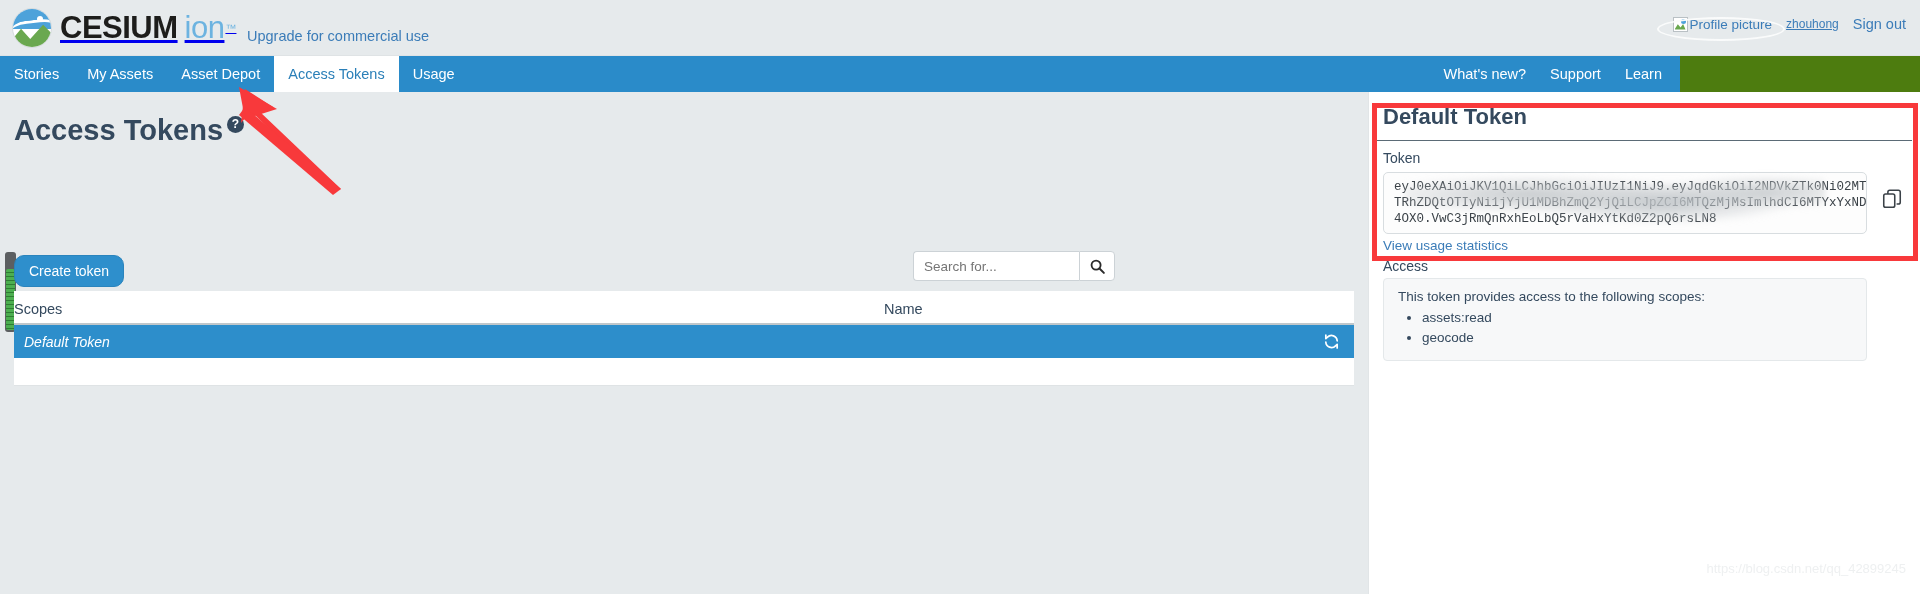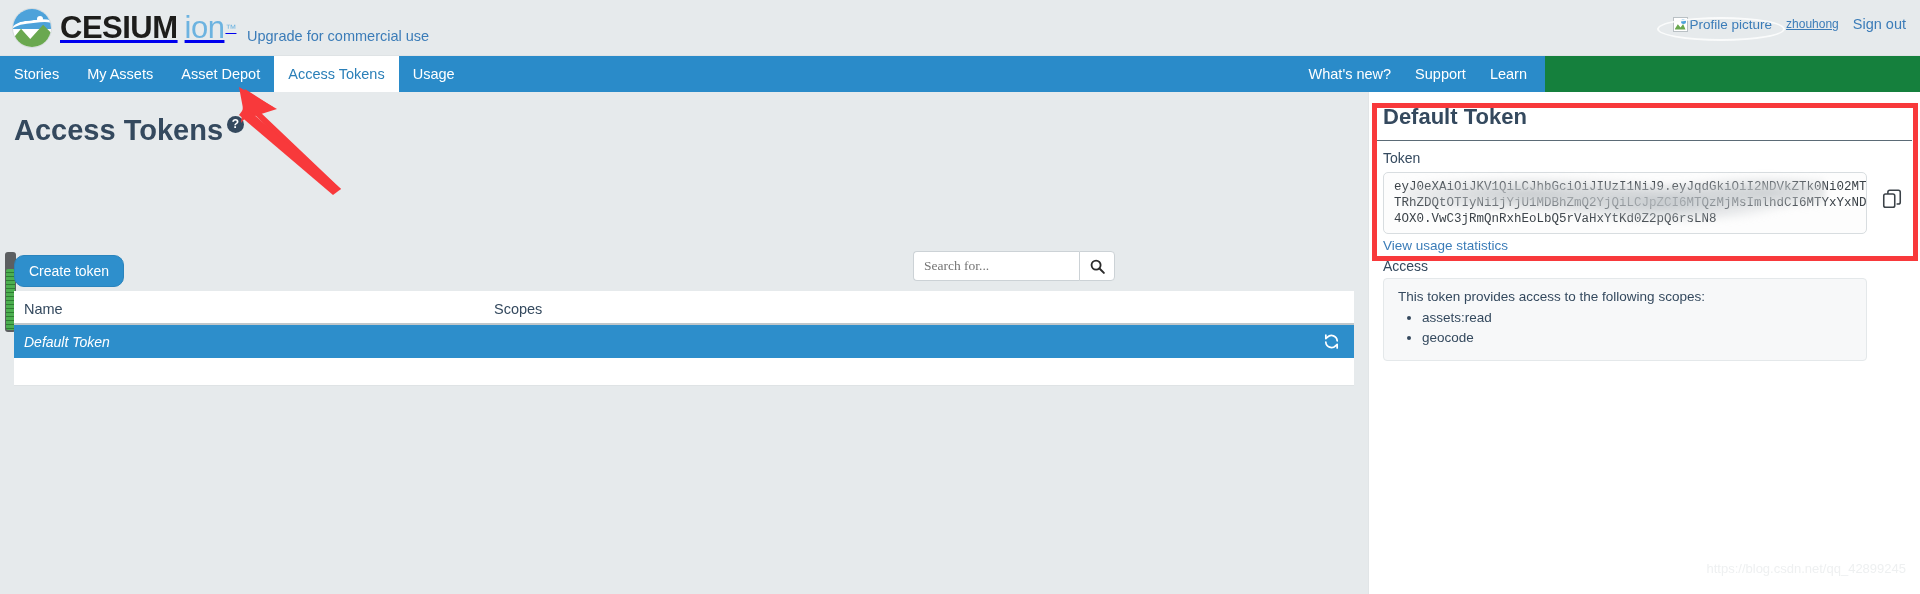--- a/index.html
+++ b/index.html
@@ -2,21 +2,21 @@
 <html><head>
 <meta charset="utf-8">
 <style>
   * { box-sizing: border-box; margin: 0; padding: 0; }
   html, body {
     width: 1920px; height: 594px;
     font-family: "Liberation Sans", sans-serif;
     background: #ffffff;
     overflow: hidden;
   }
-  #app { position: relative; width: 1920px; height: 594px; background:#15803d; }
+  #app { position: relative; width: 1920px; height: 594px; background:#4d7c0f; }
 
   
   .topbar {
     position: absolute; left:0; top:0; width:1920px; height:56px;
     background:#e6eaec; border-bottom:1px solid #dfe3e5;
   }
   .brand { position:absolute; left:12px; top:7px; display:flex; align-items:center; height:42px; }
   .brand-mark { width:40px; height:40px; border-radius:50%; background:#ffffff; position:relative; overflow:hidden; border:1px solid #d4dadd;}
   .brand-mark .sky { position:absolute; left:0; top:0; width:100%; height:52%; background:#4da2da; }
   .brand-mark .sun { position:absolute; left:24px; top:7px; width:6px; height:6px; border-radius:50%; background:#ffffff; }
@@ -38,21 +38,21 @@
   .broken-img-glyph::before { content:""; position:absolute; left:1px; bottom:1px; width:11px; height:7px; background:#6aa84f;
       clip-path: polygon(0% 100%, 30% 25%, 55% 70%, 78% 20%, 100% 100%); }
   .broken-img-glyph::after { content:""; position:absolute; right:1px; top:1px; width:5px; height:5px; background:#4da2da; border-radius:50%; }
   .alt-text { font-size:13.5px; color:#3b7cb8; }
   .alt-ellipse { position:absolute; left:1657px; top:17px; width:128px; height:24px; border:2px solid #fbfcfc; border-radius:50%; opacity:.95;}
   .acct-name { font-size:12px; color:#3b7cb8; }
   .signout { font-size:14.5px; color:#3b7cb8; text-decoration:none; }
 
   
   .navbar {
-    position:absolute; left:0; top:56px; width:1545px; height:36px;
+    position:absolute; left:0; top:56px; width:1680px; height:36px;
     background:#2a8bc9;
   }
   .nav-left { position:absolute; left:0; top:0; display:flex; height:36px; }
   .nav-item {
     display:flex; align-items:center; padding:0 14px; height:36px;
     font-size:14.5px; color:#ffffff; text-decoration:none; white-space:nowrap;
   }
   .nav-item.active { background:#ffffff; color:#2a7fb8; }
   .nav-right { position:absolute; right:6px; top:0; display:flex; height:36px; }
   .nav-right .nav-item { padding:0 12px; }
@@ -79,21 +79,21 @@
     background:#5c5f61;
     background-image: repeating-linear-gradient(to bottom, #5c5f61 0 2px, #5c5f61 2px 2px);
   }
   .side-gauge .fill { position:absolute; left:1px; right:1px; top:17px; bottom:2px;
     background: repeating-linear-gradient(to bottom, #4caf50 0 3px, #2e7d32 3px 4px); border-radius:2px; }
 
   .search-wrap { position:absolute; right:253px; top:159px; display:flex; }
   .search-input {
     width:166px; height:30px; border:1px solid #ccd2d6; border-right:none;
     border-radius:4px 0 0 4px; background:#fff; padding:0 10px;
-    font-size:13.5px; color:#9aa3a8; font-family:Liberation Serif, serif;
+    font-size:13.5px; color:#9aa3a8; font-family:Liberation Sans, sans-serif;
   }
   .search-btn {
     width:36px; height:30px; border:1px solid #ccd2d6; border-radius:0 4px 4px 0;
     background:#ffffff; cursor:pointer; display:flex; align-items:center; justify-content:center;
   }
   .search-btn svg { width:17px; height:17px; }
 
   .table { position:absolute; left:14px; top:199px; width:1340px; background:#ffffff; }
   .thead { display:flex; height:34px; border-bottom:2px solid #bfc7cb; align-items:flex-end; }
   .th { font-size:14.5px; color:#34495e; padding-bottom:6px; }
@@ -218,22 +218,22 @@
       <button class="search-btn">
         <svg viewBox="0 0 24 24">
           <circle cx="10" cy="10" r="6.4" fill="none" stroke="#2b2b2b" stroke-width="2.6"></circle>
           <line x1="14.8" y1="14.8" x2="21" y2="21" stroke="#2b2b2b" stroke-width="2.8" stroke-linecap="round"></line>
         </svg>
       </button>
     </div>
 
     <div class="table">
       <div class="thead">
+        <div class="th th-scopes">Scopes</div>
         <div class="th th-name">Name</div>
-        <div class="th th-scopes">Scopes</div>
       </div>
       <div class="trow">
         <div class="td td-name">Default Token</div>
         <svg class="row-refresh" viewBox="0 0 24 24">
           <path d="M20 11a8 8 0 0 0-13.7-5.1L4 8V3" fill="none" stroke="#ffffff" stroke-width="2.4" stroke-linecap="round" stroke-linejoin="round"></path>
           <path d="M4 13a8 8 0 0 0 13.7 5.1L20 16v5" fill="none" stroke="#ffffff" stroke-width="2.4" stroke-linecap="round" stroke-linejoin="round"></path>
         </svg>
       </div>
       <div class="table-rest"></div>
     </div>

